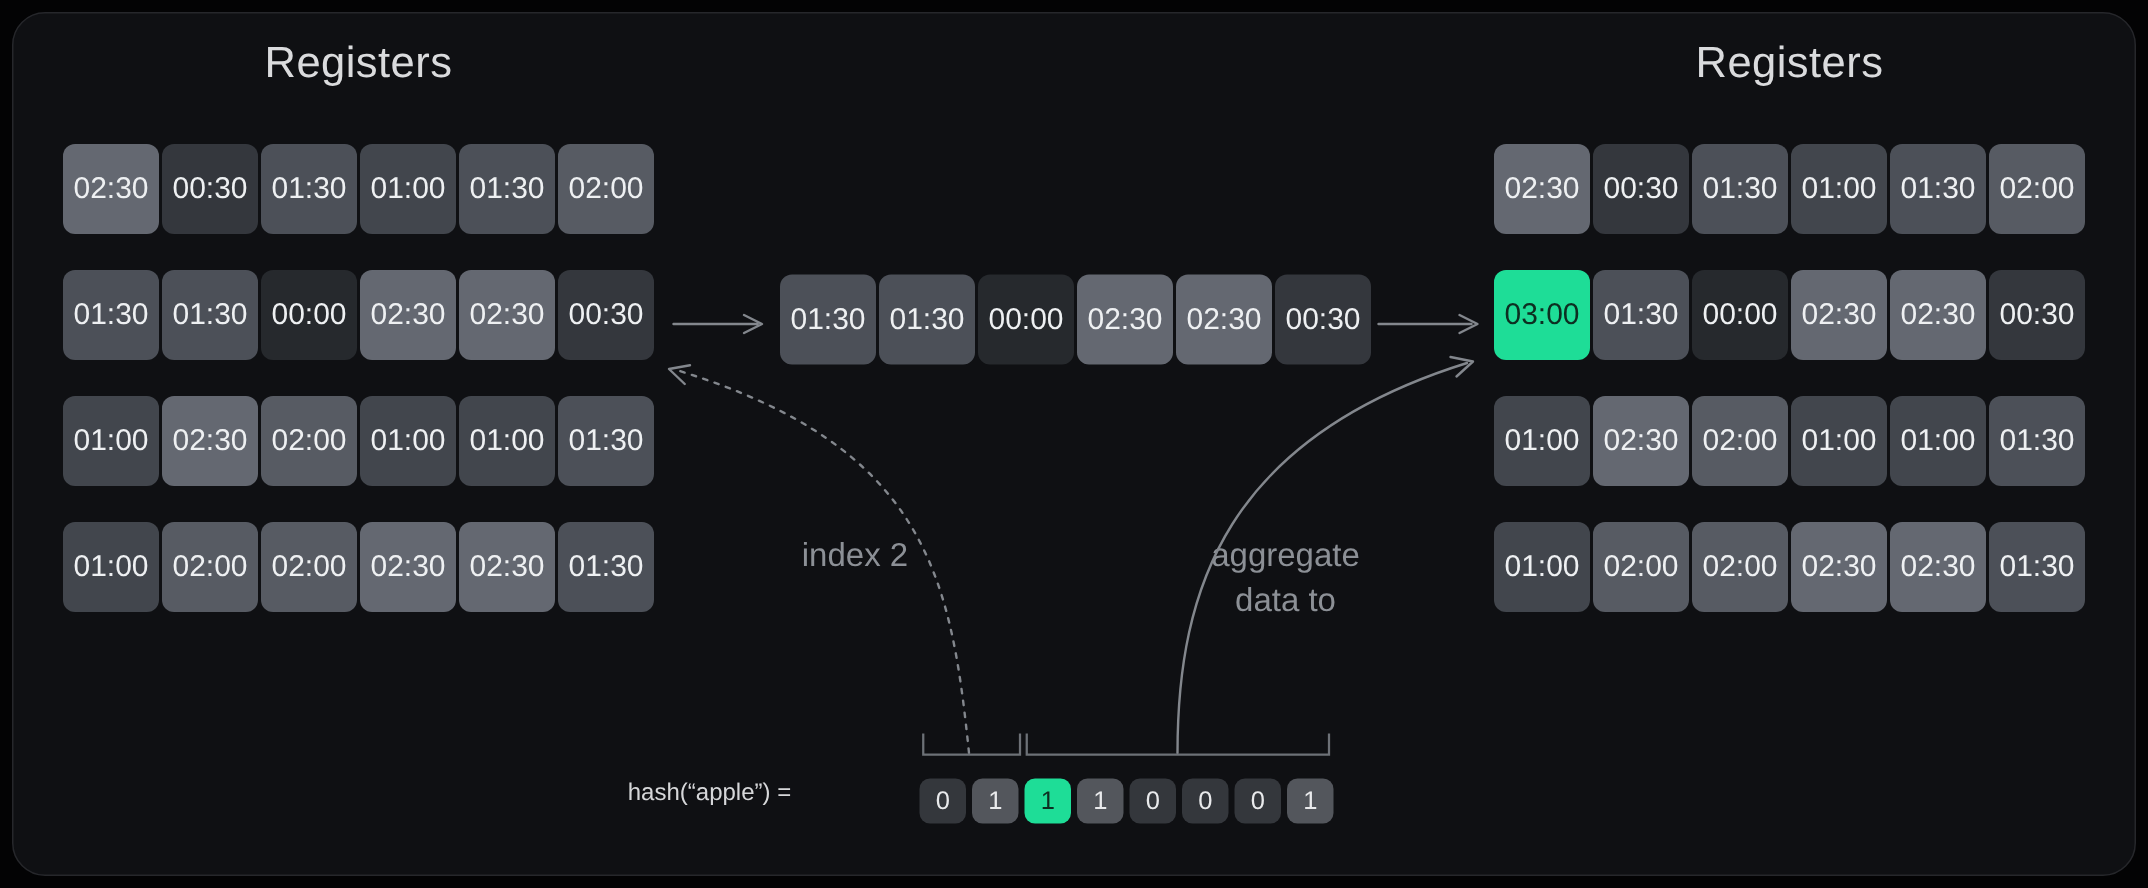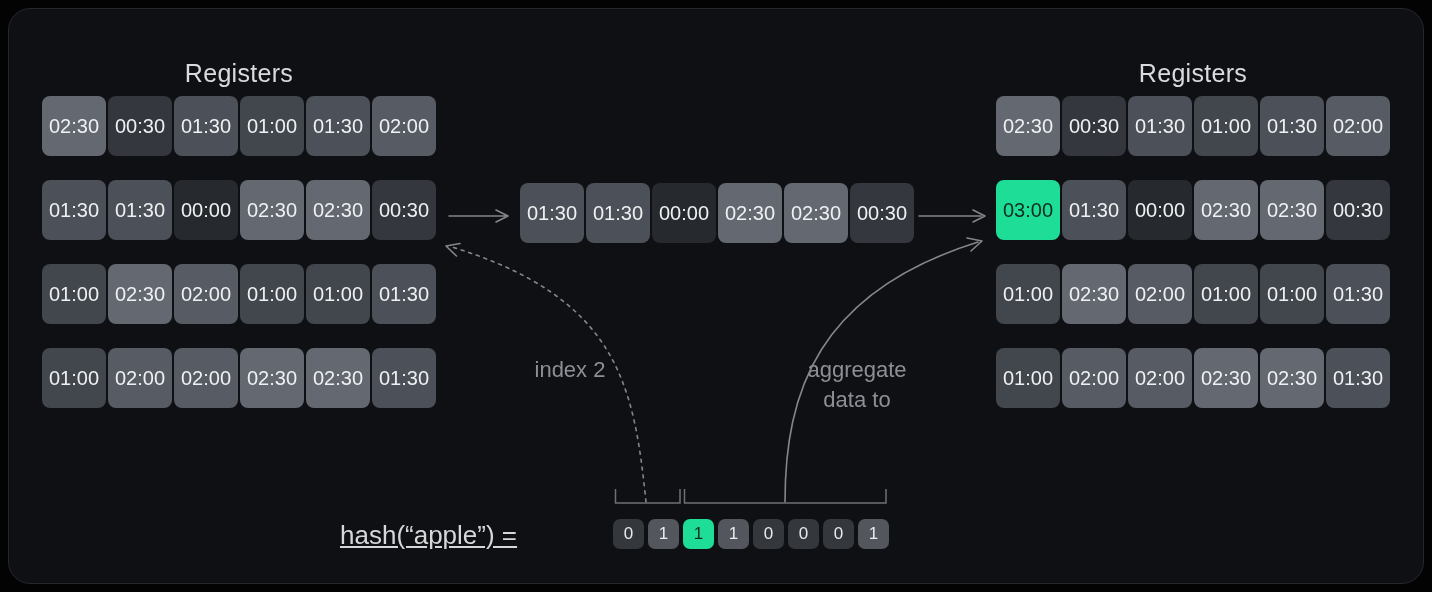--- a/index.html
+++ b/index.html
@@ -8,38 +8,38 @@
     background:#030304;
     font-family:"Liberation Sans",sans-serif;
   }
   .panel{
     position:absolute;inset:8px;
     background:#0f1013;
     border:1px solid #26272b;
     border-radius:22px;
   }
   .title{
-    position:absolute;top:58px;width:394px;height:30px;
-    text-align:center;font-size:25px;line-height:30px;
+    position:absolute;top:27px;width:394px;height:30px;
+    text-align:center;font-size:29px;line-height:30px;
     color:#dadbdd;letter-spacing:.3px;
   }
   .grid{
     position:absolute;display:grid;
     grid-template-columns:repeat(6,64px);
     grid-auto-rows:60px;column-gap:2px;row-gap:24px;
   }
   .cell{
     border-radius:8px;display:flex;align-items:center;justify-content:center;
     font-size:20px;color:#eef0f2;
   }
   .bits{position:absolute;left:613px;top:519px;display:flex;gap:4px}
   .bit{width:31px;height:30px;border-radius:7px;font-size:17px;color:#e9eaec}
   .hash-label{
     position:absolute;left:340px;top:520px;width:266px;
-    text-align:left;font-size:26px;color:#d6d7d9;text-decoration:underline;
+    text-align:center;font-size:16px;color:#d6d7d9;
   }
   .annotation{
     position:absolute;width:160px;text-align:center;
     font-size:22px;line-height:30px;color:#8c9096;
   }
   #ann-register{left:490px;top:355px}
   #ann-aggregate{left:777px;top:355px}
   svg.overlay{position:absolute;left:0;top:0;pointer-events:none}
 </style>
 </head>

